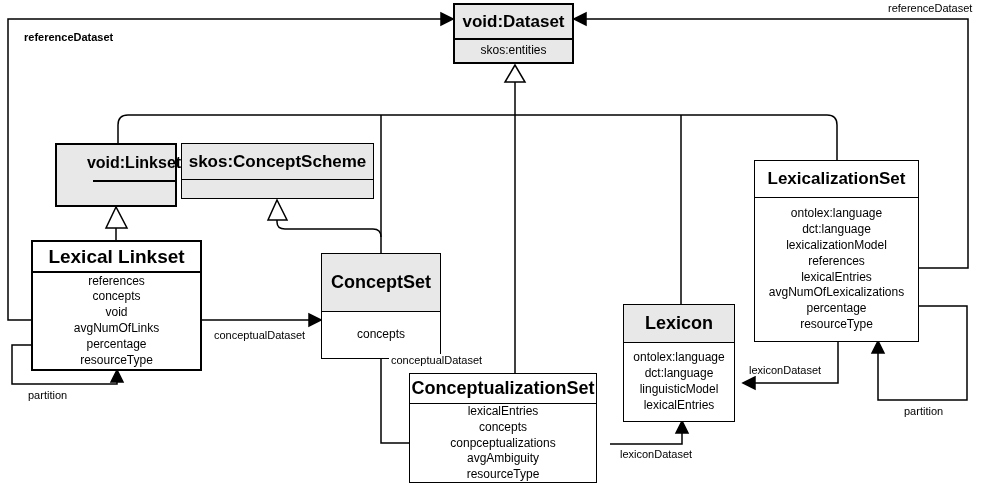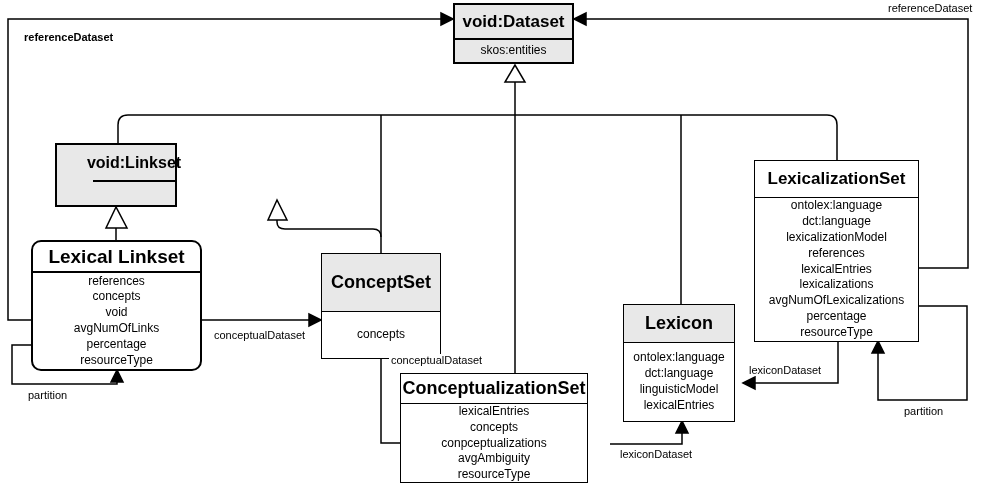--- a/index.html
+++ b/index.html
@@ -16,25 +16,25 @@
 
   .gray{background:#e8e8e8;}
   .grayhead .title{background:#e8e8e8;}
 
   #cls-void-dataset{left:453px;top:3px;width:121px;height:61px;border-width:2px;background:#e8e8e8;}
   #cls-void-dataset .title{flex:0 0 35px;font-size:17px;border-bottom-width:2px;}
   #cls-void-linkset{left:55px;top:143px;width:122px;height:64px;border-width:2px;background:#e8e8e8;padding-left:36px;}
   #cls-void-linkset .title{flex:0 0 37px;font-size:16px;border-bottom-width:2px;}
   #cls-skos-conceptscheme{left:181px;top:143px;width:193px;height:56px;background:#e8e8e8;}
   #cls-skos-conceptscheme .title{flex:0 0 36px;font-size:17px;}
-  #cls-lexical-linkset{left:31px;top:240px;width:171px;height:131px;border-width:2px;border-radius:10px;}
+  #cls-lexical-linkset{left:31px;top:240px;width:171px;height:131px;border-width:2px;}
   #cls-lexical-linkset .title{flex:0 0 31px;font-size:19px;border-bottom-width:2px;}
   #cls-conceptset{left:321px;top:253px;width:120px;height:106px;}
   #cls-conceptset .title{flex:0 0 58px;font-size:18px;}
-  #cls-conceptualizationset{left:400px;top:373px;width:188px;height:110px;}
+  #cls-conceptualizationset{left:409px;top:373px;width:188px;height:110px;}
   #cls-conceptualizationset .title{flex:0 0 30px;font-size:18px;}
   #cls-lexicon{left:623px;top:304px;width:112px;height:118px;}
   #cls-lexicon .title{flex:0 0 38px;font-size:18px;}
   #cls-lexicalizationset{left:754px;top:160px;width:165px;height:182px;justify-content:space-between;}
   #cls-lexicalizationset .title{flex:0 0 37px;font-size:17px;}
 
   .edge-label{position:absolute;font-size:11px;line-height:12px;color:#000;
        background:#ffffff;padding:0 2px;white-space:nowrap;}
   #lbl-reference-dataset-left{left:22px;top:31px;font-weight:bold;background:transparent;}
   #lbl-reference-dataset-right{left:886px;top:2px;}
@@ -89,20 +89,24 @@
     <div class="attrs">
         <div>skos:entities</div>
       </div>
   </div>
 
   <div class="cls gray" id="cls-void-linkset">
     <div class="title">void:Linkset</div>
     <div class="attrs"></div>
   </div>
 
+  <div class="cls gray" id="cls-skos-conceptscheme">
+    <div class="title">skos:ConceptScheme</div>
+    <div class="attrs"></div>
+  </div>
 
   <div class="cls" id="cls-lexical-linkset">
     <div class="title">Lexical Linkset</div>
     <div class="attrs">
         <div>references</div>
         <div>concepts</div>
         <div>void</div>
         <div>avgNumOfLinks</div>
         <div>percentage</div>
         <div>resourceType</div>
@@ -138,21 +142,20 @@
   </div>
 
   <div class="cls" id="cls-lexicalizationset">
     <div class="title">LexicalizationSet</div>
     <div class="attrs">
         <div>ontolex:language</div>
         <div>dct:language</div>
         <div>lexicalizationModel</div>
         <div>references</div>
         <div>lexicalEntries</div>
-        <div>lexicalizations</div>
         <div>avgNumOfLexicalizations</div>
         <div>percentage</div>
         <div>resourceType</div>
       </div>
   </div>
 
   <span class="edge-label" id="lbl-reference-dataset-left">referenceDataset</span>
   <span class="edge-label" id="lbl-reference-dataset-right">referenceDataset</span>
   <span class="edge-label" id="lbl-conceptual-dataset-left">conceptualDataset</span>
   <span class="edge-label" id="lbl-conceptual-dataset-center">conceptualDataset</span>

